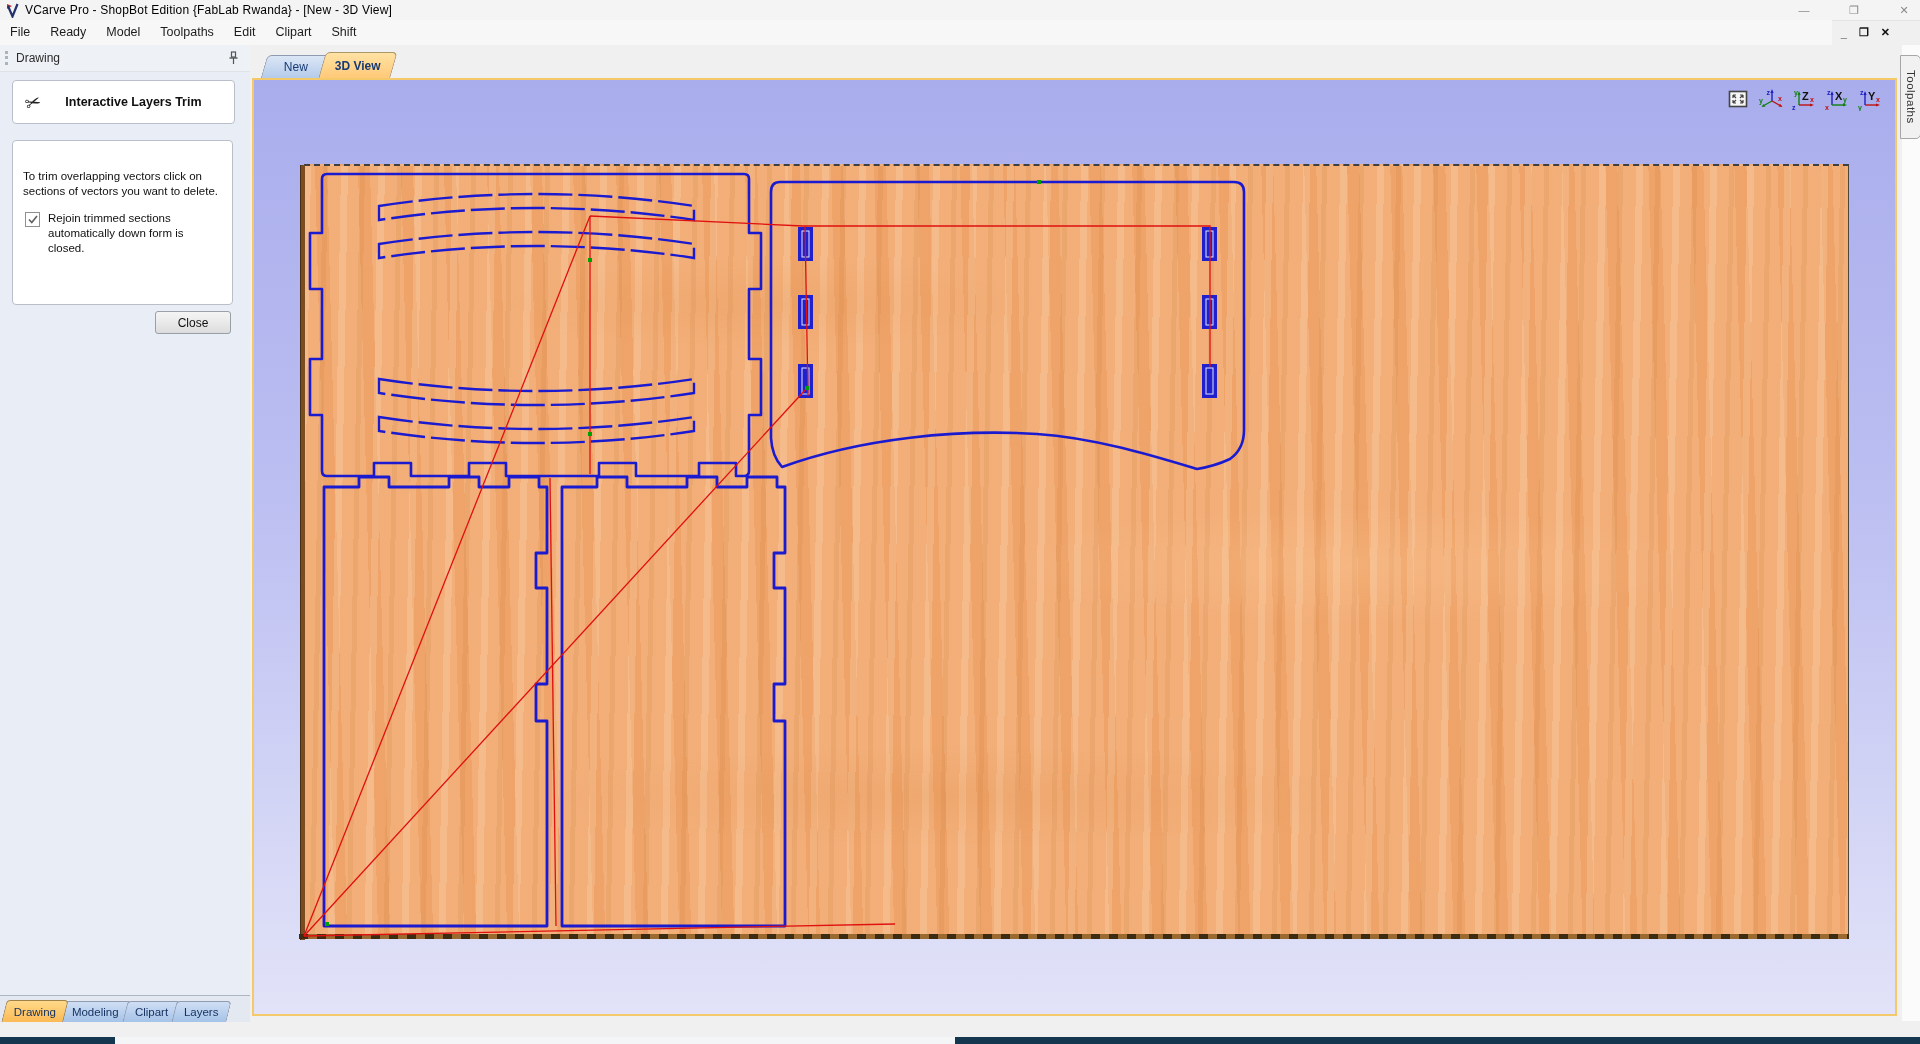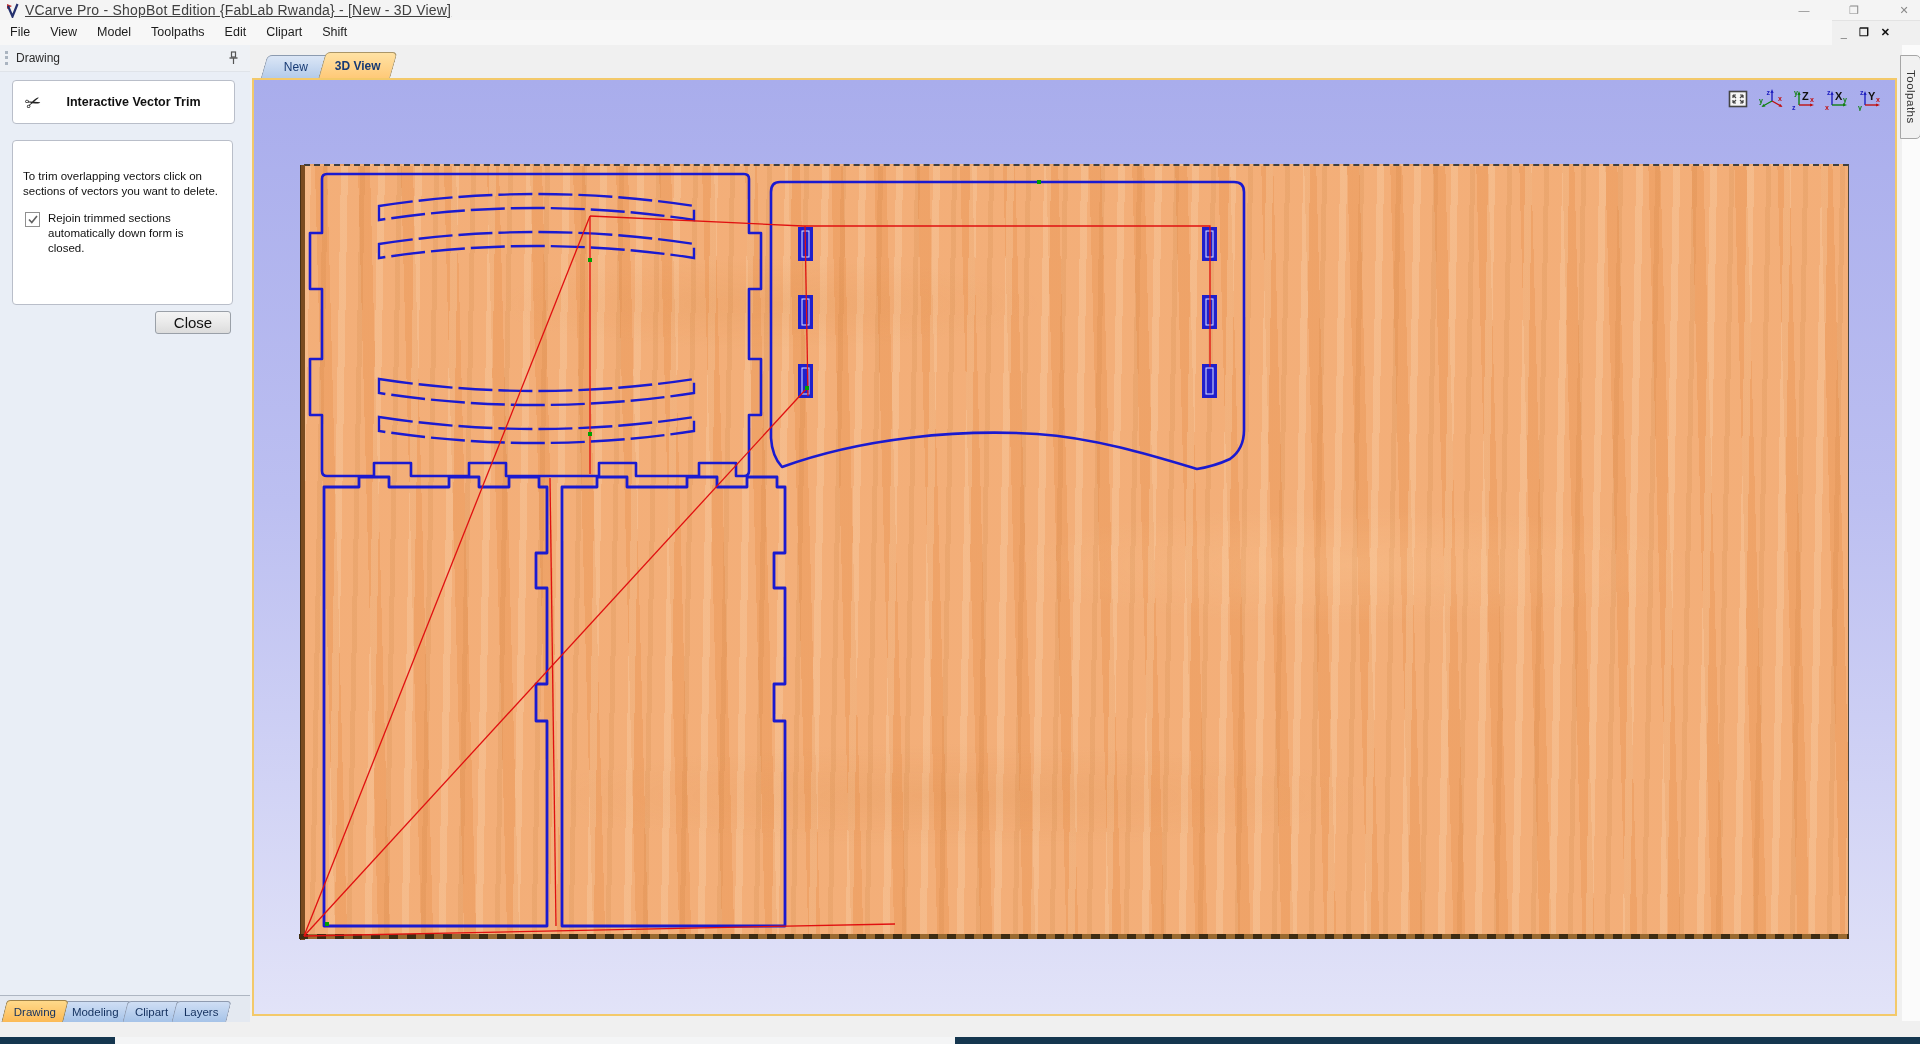--- a/index.html
+++ b/index.html
@@ -4,21 +4,21 @@
 <style>
   html,body{margin:0;padding:0;}
   body{width:1920px;height:1044px;overflow:hidden;font-family:"Liberation Sans",sans-serif;
        -webkit-font-smoothing:antialiased;background:#f0f0f0;position:relative;}
   #app{position:absolute;inset:0;}
 
   
   .titlebar{position:absolute;left:0;top:0;width:1920px;height:20px;background:#f4f4f4;
             display:flex;align-items:center;border-bottom:1px solid #e3e3e3;}
   .titlebar .logo{margin:0 6px 0 5px;flex:0 0 auto;}
-  .titlebar .title{font-size:14px;color:#404040;letter-spacing:.2px;text-decoration:underline;}
+  .titlebar .title{font-size:12px;color:#000000;letter-spacing:.2px;}
   .win-controls{position:absolute;right:8px;top:0;height:20px;display:flex;align-items:center;gap:34px;}
   .win-controls span{font-size:11px;color:#8a8a8a;width:16px;text-align:center;cursor:default;}
 
   
   .menubar{position:absolute;left:0;top:20px;width:1832px;height:25px;background:#f7f7f7;
            display:flex;align-items:center;border-bottom:1px solid #e8e8e8;}
   .menubar .mitem{font-size:12.5px;color:#1c1c1c;padding:0 10px;line-height:25px;}
   .doc-controls{position:absolute;right:30px;top:20px;height:25px;display:flex;align-items:center;gap:12px;}
   .doc-controls span{font-size:11px;font-weight:bold;color:#111;}
 
@@ -38,21 +38,21 @@
   .info-box{position:absolute;left:12px;top:95px;width:221px;height:165px;background:#ffffff;
             border:1px solid #b9bec9;border-radius:4px;box-sizing:border-box;padding:28px 10px 0 10px;}
   .info-box p{margin:0 0 13px 0;font-size:11.5px;line-height:1.28;color:#101010;}
   .chk-row{display:flex;align-items:flex-start;margin-top:2px;}
   .chk{width:13px;height:13px;background:#fff;border:1px solid #8f8f8f;flex:0 0 auto;margin:1px 8px 0 2px;
        display:flex;align-items:center;justify-content:center;}
   .chk svg{display:block;}
   .chk-label{font-size:11.5px;line-height:1.28;color:#101010;}
   .close-btn{position:absolute;left:155px;top:266px;width:74px;height:21px;
              background:linear-gradient(#f4f4f4,#ebebeb 45%,#dcdcdc);border:1px solid #9aa0a8;
-             border-radius:3px;font-size:15px;color:#111;font-family:"Liberation Sans",sans-serif;
+             border-radius:3px;font-size:12px;color:#111;font-family:"Liberation Sans",sans-serif;
              display:flex;align-items:center;justify-content:center;cursor:default;}
 
   
   .doc-area{position:absolute;left:250px;top:45px;width:1652px;height:976px;background:#f0f0f0;}
   .doc-tabs{position:absolute;left:14px;top:0;height:33px;display:flex;align-items:flex-end;}
   .dtab{height:22px;min-width:62px;margin-right:-6px;border:1px solid #8c9bb0;border-bottom:none;
         border-radius:5px 5px 0 0;transform:skewX(-16deg);display:flex;align-items:center;
         justify-content:center;background:linear-gradient(#dbe6f6,#b4cbea);position:relative;z-index:1;}
   .dtab .dlabel{transform:skewX(16deg);font-size:12px;color:#173a74;padding:0 12px;}
   .dtab.active{height:25px;z-index:2;background:linear-gradient(#ffe2a4,#ffc978);border-color:#ab9668;}
@@ -125,21 +125,21 @@
     <span class="title">VCarve Pro - ShopBot Edition {FabLab Rwanda} - [New - 3D View]</span>
     <div class="win-controls">
       <span>—</span>
       <span>❐</span>
       <span>✕</span>
     </div>
   </div>
 
   <div class="menubar">
     <span class="mitem">File</span>
-    <span class="mitem">View</span>
+    <span class="mitem">Ready</span>
     <span class="mitem">Model</span>
     <span class="mitem">Toolpaths</span>
     <span class="mitem">Edit</span>
     <span class="mitem">Clipart</span>
     <span class="mitem">Shift</span>
   </div>
   <div class="doc-controls">
     <span>_</span>
     <span>❐</span>
     <span>✕</span>
@@ -151,21 +151,21 @@
       <span class="ph-label">Drawing</span>
       <svg class="pin" width="9" height="14" viewBox="0 0 9 14">
         <rect x="2.5" y="1" width="4" height="5" fill="none" stroke="#555" stroke-width="1.2"></rect>
         <line x1="0.5" y1="7" x2="8.5" y2="7" stroke="#555" stroke-width="1.4"></line>
         <line x1="4.5" y1="7" x2="4.5" y2="13" stroke="#555" stroke-width="1.2"></line>
       </svg>
     </div>
 
     <div class="tool-box">
       <span class="scissors">✂</span>
-      <span class="tb-title">Interactive Vector Trim</span>
+      <span class="tb-title">Interactive Layers Trim</span>
     </div>
 
     <div class="info-box">
       <p>To trim overlapping vectors click on sections of vectors you want to delete.</p>
       <div class="chk-row">
         <span class="chk">
           <svg width="10" height="9" viewBox="0 0 10 9">
             <polyline points="1,4.5 3.8,7.5 9,1" fill="none" stroke="#606060" stroke-width="1.6"></polyline>
           </svg>
         </span>

